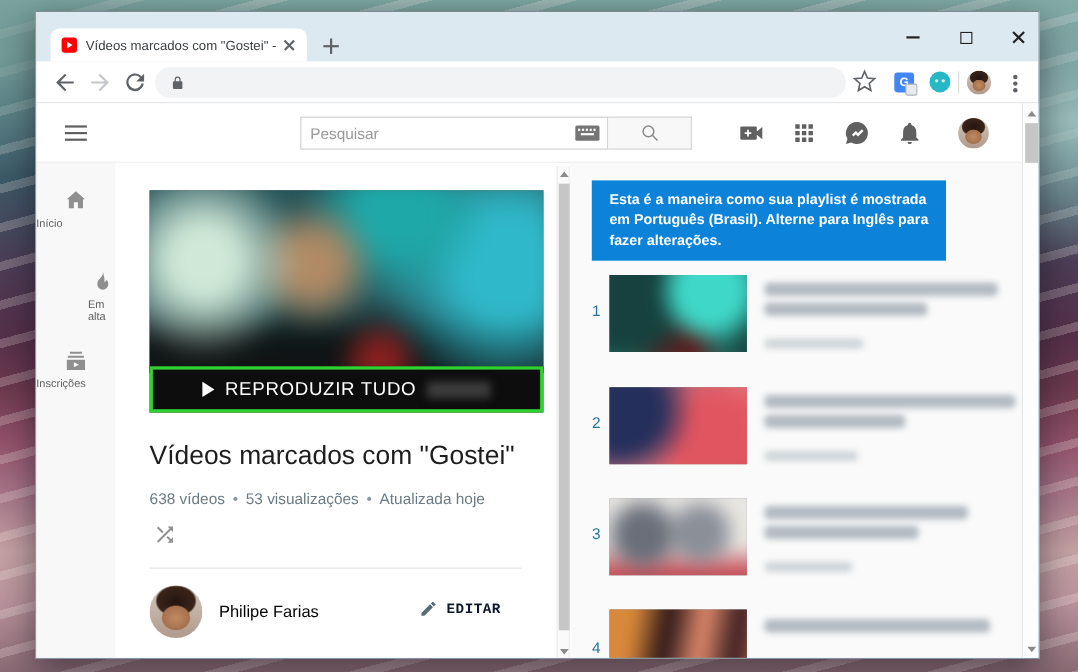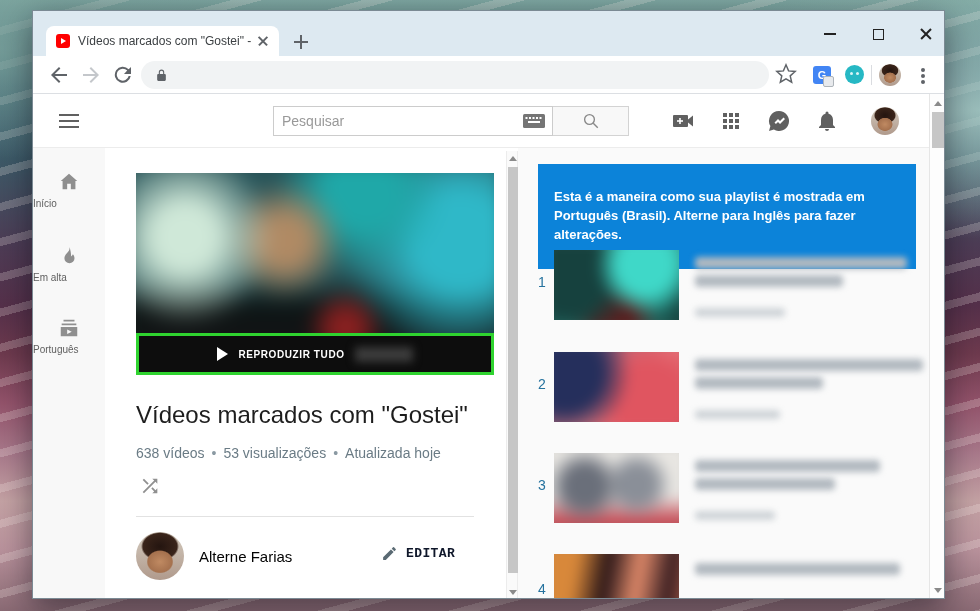--- a/index.html
+++ b/index.html
@@ -107,43 +107,43 @@
       radial-gradient(circle at 42% 42%, #b08a64 0 9%, transparent 24%),
       radial-gradient(circle at 62% 16%, #1fa8a8 0 12%, transparent 30%),
       radial-gradient(circle at 88% 42%, #2fb8c8 0 13%, transparent 34%),
       radial-gradient(circle at 58% 88%, #8a2020 0 5%, transparent 14%),
       linear-gradient(180deg, #28555a 0 60%, #0d1414 78%, #141416);
     filter:blur(9px); }
   .playall { left:103px; top:322px; width:358px; height:42px; border:3px solid #2fd32f;
     background:#0d0d0d; display:flex; align-items:center; justify-content:center; gap:10px; }
   .playall .tri { width:0; height:0; border-left:11px solid #fff;
     border-top:7px solid transparent; border-bottom:7px solid transparent; }
-  .playall .lbl { color:#fff; font-size:10px; font-weight:700; letter-spacing:.6px; }
+  .playall .lbl { color:#fff; font-size:17px; font-weight:400; letter-spacing:.6px; }
   .playall .blurblob { width:58px; height:15px; background:#3c3c3c; filter:blur(4px); }
   .pl-title { left:103px; top:390px; font-size:24px; color:#1d1d1d; }
   .pl-stats { left:103px; top:434px; font-size:14px; color:#6a7b85; }
   .pl-stats .sep { margin:0 7px; color:#8a99a2; }
   .shuffle { left:106px; top:464px; width:22px; height:22px; }
   .pl-divider { left:103px; top:505px; width:338px; height:1px; background:#e2e2e2; }
   .owner-av { left:103px; top:521px; width:48px; height:48px; }
   .owner-name { left:166px; top:537px; font-size:15px; color:#030303; }
   .edit-btn { left:348px; top:534px; display:flex; align-items:center; gap:8px; }
   .edit-lbl { font-size:13px; font-weight:bold; color:#0f172a; letter-spacing:.4px;font-family:Liberation Mono, monospace; }
 
   
   .sb { background:#fafafa; border-left:1px solid #ececec; border-right:1px solid #ececec; }
   .sb-thumb { background:#c6c6c6; }
   .arrow { width:0; height:0; border-left:4px solid transparent; border-right:4px solid transparent; }
   .arrow.up { border-bottom:5px solid #8a8a8a; }
   .arrow.down { border-top:5px solid #8a8a8a; }
 
   
   .rlist { left:485px; top:137px; width:411px; height:452px; background:#fafafa; }
-  .notice { left:505px; top:153px; width:378px; background:#0c83d9; color:#fff;
-    font-size:13px; font-weight:bold; line-height:1.45; padding:24px 16px; }
+  .notice { left:505px; top:153px; width:322px; background:#0c83d9; color:#fff;
+    font-size:13px; font-weight:bold; line-height:1.45; padding:8px 16px; }
   .vnum { width:18px; text-align:center; font-size:14px; color:#25729e; }
   .vthumb { width:125px; height:70px; overflow:hidden; position:absolute; background:#888; }
   .vthumb::before { content:""; position:absolute; inset:-10px; filter:blur(6px); }
   .vt1::before { background:
       radial-gradient(circle at 70% 28%, #3fd8c8 0 22%, transparent 42%),
       radial-gradient(circle at 18% 40%, #16413e 0 28%, transparent 50%),
       radial-gradient(circle at 48% 86%, #571f1f 0 18%, transparent 42%),
       linear-gradient(120deg, #1d4a44, #2a9a8e 60%, #12312e); }
   .vt2::before { background:
       radial-gradient(circle at 15% 35%, #252f5c 0 26%, transparent 48%),
@@ -267,52 +267,52 @@
   </div>
   <div class="abs photo" style="left:838px; top:96px; width:28px; height:28px;"></div>
 
   <div class="abs guide"></div>
   <div class="guide-item" style="left:0; top:160px;">
     <svg width="22" height="22" viewBox="0 0 24 24" style="margin:0 auto;">
         <path fill="#8f8f8f" d="M12 3 3 11h2v9h5v-6h4v6h5v-9h2z"></path>
       </svg>
     <span class="lbl">Início</span>
   </div>
-  <div class="guide-item" style="left:0; top:234px;">
+  <div class="guide-item" style="left:0; top:234px;padding-left:47px;">
     <svg width="22" height="22" viewBox="0 0 24 24" style="margin:0 auto;">
         <path fill="#8f8f8f" d="M12.5 2c.6 3.2-.9 5-2.4 6.5C8.6 10 7 11.8 7 14.5a5.5 5.5 0 0 0 11 0c0-1.7-.7-3.2-1.8-4.4-.4 1.1-1.1 2-2.1 2.4.5-2.9-.6-7-1.6-10.5z"></path>
       </svg>
     <span class="lbl">Em alta</span>
   </div>
   <div class="guide-item" style="left:0; top:306px;">
     <svg width="22" height="22" viewBox="0 0 24 24" style="margin:0 auto;">
         <path fill="#8f8f8f" d="M6 3h12v2H6zM4 7h16v2H4zM3 11h18v10H3zm7 2.5v5l5-2.5z" fill-rule="evenodd"></path>
       </svg>
-    <span class="lbl">Português</span>
+    <span class="lbl">Inscrições</span>
   </div>
 
   <div class="abs panel"></div>
   <div class="abs main-thumb"></div>
   <div class="abs playall">
     <span class="tri"></span>
     <span class="lbl">REPRODUZIR TUDO</span>
     <span class="blurblob"></span>
   </div>
   <div class="abs pl-title">Vídeos marcados com "Gostei"</div>
   <div class="abs pl-stats">
     <span>638 vídeos</span><span class="sep">•</span><span>53 visualizações</span><span class="sep">•</span><span>Atualizada hoje</span>
   </div>
   <div class="abs shuffle">
     <svg width="22" height="22" viewBox="0 0 24 24">
         <path fill="#909090" d="M10.59 9.17 5.41 4 4 5.41l5.17 5.17 1.42-1.41zM14.5 4l2.04 2.04L4 18.59 5.41 20 17.96 7.46 20 9.5V4h-5.5zm.33 9.41-1.41 1.41 3.13 3.13L14.5 20H20v-5.5l-2.04 2.04-3.13-3.13z"></path>
       </svg>
   </div>
   <div class="abs pl-divider"></div>
   <div class="abs owner-av photo"></div>
-  <div class="abs owner-name">Alterne Farias</div>
+  <div class="abs owner-name">Philipe Farias</div>
   <div class="abs edit-btn">
     <svg width="17" height="17" viewBox="0 0 24 24">
         <path fill="#5a6a73" d="M3 17.25V21h3.75L17.81 9.94l-3.75-3.75L3 17.25zM20.71 7.04a1 1 0 0 0 0-1.41l-2.34-2.34a1 1 0 0 0-1.41 0l-1.83 1.83 3.75 3.75 1.83-1.83z"></path>
       </svg>
     <span class="edit-lbl">EDITAR</span>
   </div>
 
   <div class="abs sb" style="left:473px; top:140px; width:12px; height:449px;">
     <span class="arrow up" style="position:absolute; left:2px; top:5px;"></span>
     <span class="sb-thumb" style="position:absolute; left:1px; top:16px; width:10px; height:406px;"></span>

